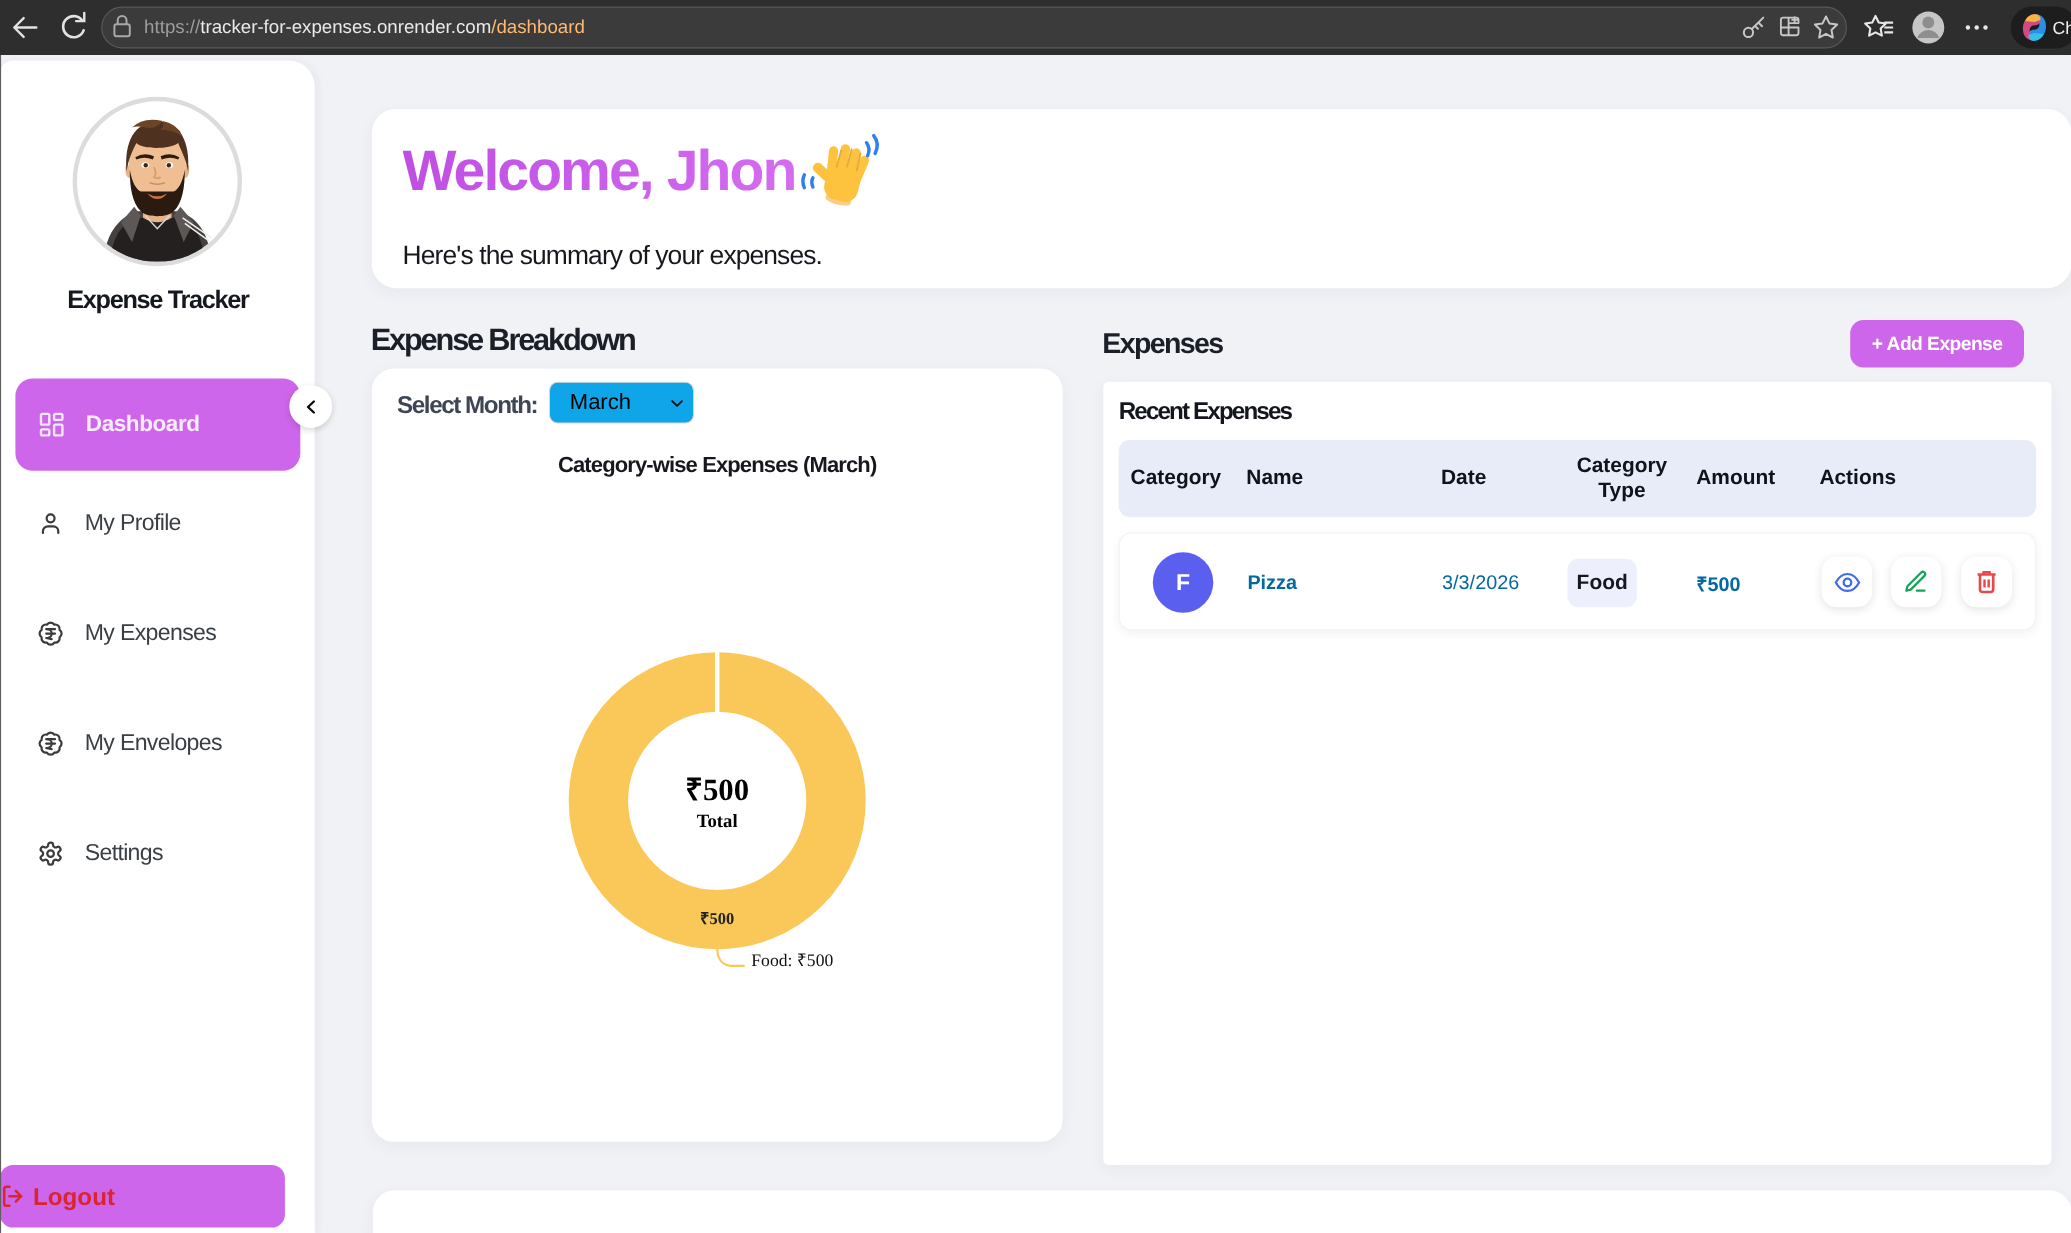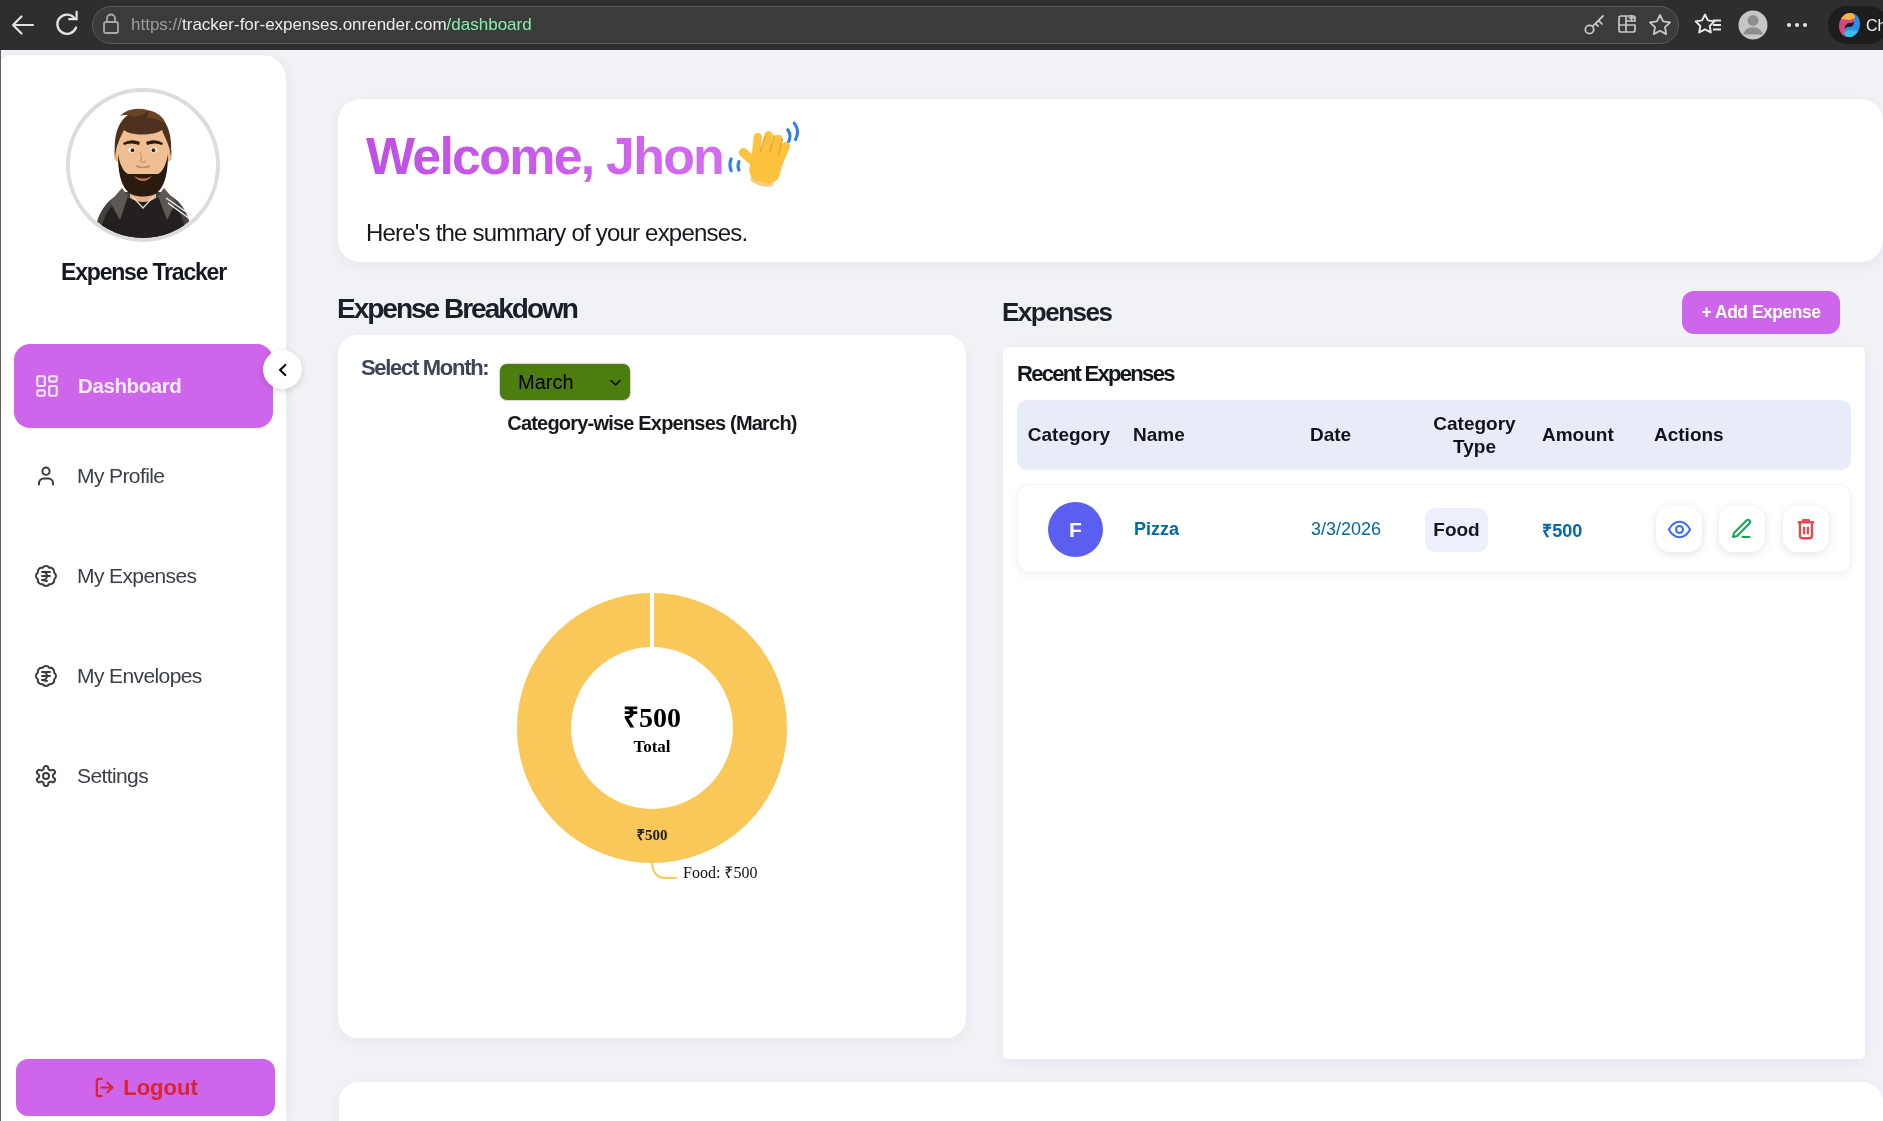--- a/index.html
+++ b/index.html
@@ -13,31 +13,31 @@
 
 #sidebar { position:absolute; left:0; top:55px; width:287px; height:1066px; background:#ffffff; border-top-right-radius:24px; border-top-left-radius:12px; box-shadow:2px 0 8px rgba(30,30,60,0.05); border-right:1px solid #ececf2; }
 #avatarring { position:absolute; left:66px; top:33px; width:154px; height:154px; border-radius:50%; border:4px solid #dcdcdc; background:#fff; overflow:hidden; }
 #sbtitle { position:absolute; left:0; top:204px; width:287px; text-align:center; letter-spacing:-1.2px; font-size:23px; font-weight:bold; color:#15181e; }
 #dashbtn { position:absolute; left:14px; top:277px; width:259px; height:84px; border-radius:16px; background:#cd66ea;margin-top:12px; }
 #dashbtn .lbl { position:absolute; left:64px; top:0; height:84px; line-height:84px; color:#f6ecfc; font-size:20.5px; letter-spacing:-0.4px; font-weight:600; }
 #collapse { position:absolute; left:263px; top:295px; width:39px; height:39px; border-radius:50%; background:#fff; box-shadow:0 2px 6px rgba(0,0,0,0.16); text-align:center; z-index:4; }
 .navitem { position:absolute; left:0; width:287px; height:48px; }
 .navitem svg { position:absolute; left:34px; top:12px; }
 .navitem .lbl { position:absolute; left:77px; top:0; height:48px; line-height:48px; font-size:21px; letter-spacing:-0.6px; color:#3a3f46; }
-#logout { position:absolute; left:16px; top:1004px; width:259px; height:57px; border-radius:12px; background:#cd66ea; display:flex; align-items:center; justify-content:center; gap:7px; }
+#logout { position:absolute; left:0; top:1004px; width:259px; height:57px; border-radius:12px; background:#cd66ea; display:flex; align-items:center; gap:7px; }
 #logout .lbl { color:#d8252e; font-size:22px; font-weight:bold; }
 
 .card { position:absolute; background:#fff; border-radius:20px; box-shadow:0 4px 14px rgba(40,50,90,0.05); }
 #welcome { left:338px; top:99px; width:1545px; height:163px; border-radius:22px; }
 #welcome h1 { position:absolute; left:28px; top:27px; font-size:52px; letter-spacing:-1.8px; font-weight:bold; background:linear-gradient(90deg,#bf4fe3,#d46cf0); -webkit-background-clip:text; background-clip:text; color:transparent; }
 #welcome p { position:absolute; left:28px; top:120px; font-size:24px; letter-spacing:-0.8px; color:#16181d; }
 #ebhead { position:absolute; left:337px; top:293px; font-size:28px; letter-spacing:-2px; font-weight:bold; color:#1b1f27; }
 #breakdown { left:338px; top:335px; width:628px; height:703px; }
 #selmonth-lbl { position:absolute; left:23px; top:20px; font-size:22px; letter-spacing:-1.3px; font-weight:bold; color:#3e4655; }
-#selmonth { position:absolute; left:161px; top:12px; width:132px; height:38px; border:1px solid #d7d7d7; border-radius:8px; background:#4d7c0f;margin-top:16px; }
+#selmonth { position:absolute; left:161px; top:12px; width:132px; height:38px; border:1px solid #d7d7d7; border-radius:8px; background:#0ea5e9; }
 #selmonth .txt { position:absolute; left:18px; top:0; line-height:36px; font-size:20px; color:#000; }
 #charttitle { position:absolute; left:0; top:77px; width:628px; text-align:center; letter-spacing:-0.8px; font-size:20px; font-weight:bold; color:#16181d; }
 #exphead { position:absolute; left:1002px; top:297px; font-size:26px; letter-spacing:-1.5px; font-weight:bold; color:#1b1f27; }
 #addexp { position:absolute; left:1682px; top:291px; width:158px; height:43px; border-radius:12px; background:#cd66ea; color:#fff; font-size:17.5px; letter-spacing:-0.5px; font-weight:bold; text-align:center; line-height:43px; }
 #recent { left:1003px; top:347px; width:862px; height:712px; border-radius:5px; }
 #recent h2 { position:absolute; left:14px; top:14px; letter-spacing:-1.7px; font-size:22px; font-weight:bold; color:#13161c; }
 #thead { position:absolute; left:14px; top:53px; width:834px; height:70px; border-radius:10px; background:#e8ecf9; font-size:19px; font-weight:bold; color:#10131a; }
 #thead div { position:absolute; top:0; height:70px; display:flex; align-items:center; }
 #trow { position:absolute; left:14px; top:137px; width:834px; height:89px; border-radius:12px; background:#fff; border:1px solid #f1f2f6; box-shadow:0 3px 8px rgba(40,50,90,0.06); }
 #trow .cell { position:absolute; top:0; height:89px; display:flex; align-items:center; font-size:18px; color:#0369a1; }
@@ -97,21 +97,21 @@
       <rect x="1828" y="6" width="60" height="38" rx="19" fill="#1d1d1e"></rect>
       <g transform="translate(1836,11)">
         <path d="M14 2 C20 2 24 6 24 13 C24 20 19 26 13 26 C10 26 8 24 8 21 C8 18 10 16 13 16 C16 16 18 14 18 11 C18 8 16 6 13 6 Z" fill="#2a8fe8"></path>
         <path d="M13 26 C7 26 3 22 3 15 C3 8 8 2 14 2 C17 2 19 4 19 7 C19 10 17 12 14 12 C11 12 9 14 9 17 C9 20 11 22 14 22 Z" fill="#e84e8a" opacity="0.9"></path>
         <path d="M5 8 C7 4 10 2 14 2 C17 2 19 4 19 7 L14 9 Z" fill="#f4b63f"></path>
         <path d="M22 20 C20 24 17 26 13 26 C10 26 8 24 8 21 L13 19 Z" fill="#35c0e8"></path>
       </g>
       <text x="1866" y="31" font-size="16" fill="#efefef" font-family="Liberation Sans, sans-serif">Ch</text>
     </svg>
     <div id="urlpill">
-      <div class="urltext"><span style="color:#9d9da0">https://</span><b>tracker-for-expenses.onrender.com</b><span style="color:#86efac">/dashboard</span></div>
+      <div class="urltext"><span style="color:#9d9da0">https://</span><b>tracker-for-expenses.onrender.com</b><span style="color:#fdba74">/dashboard</span></div>
     </div>
   </div>
   <div id="winborder"></div>
   <div id="sidebar">
     <div id="avatarring">
         <svg width="146" height="146" viewBox="0 0 146 146" style="position:absolute;left:0;top:0;">
 <path d="M24 146 C26 120 38 106 54 100 L92 100 C110 106 120 120 122 146 Z" fill="#45413f"></path>
 <path d="M30 146 C32 122 42 110 56 106 L90 106 C106 110 114 122 116 146 Z" fill="#23201f"></path>
 <path d="M52 96 L58 104 L50 128 L40 110 Z" fill="#5d5856"></path>
 <path d="M94 96 L88 104 L97 128 L106 110 Z" fill="#5d5856"></path>

